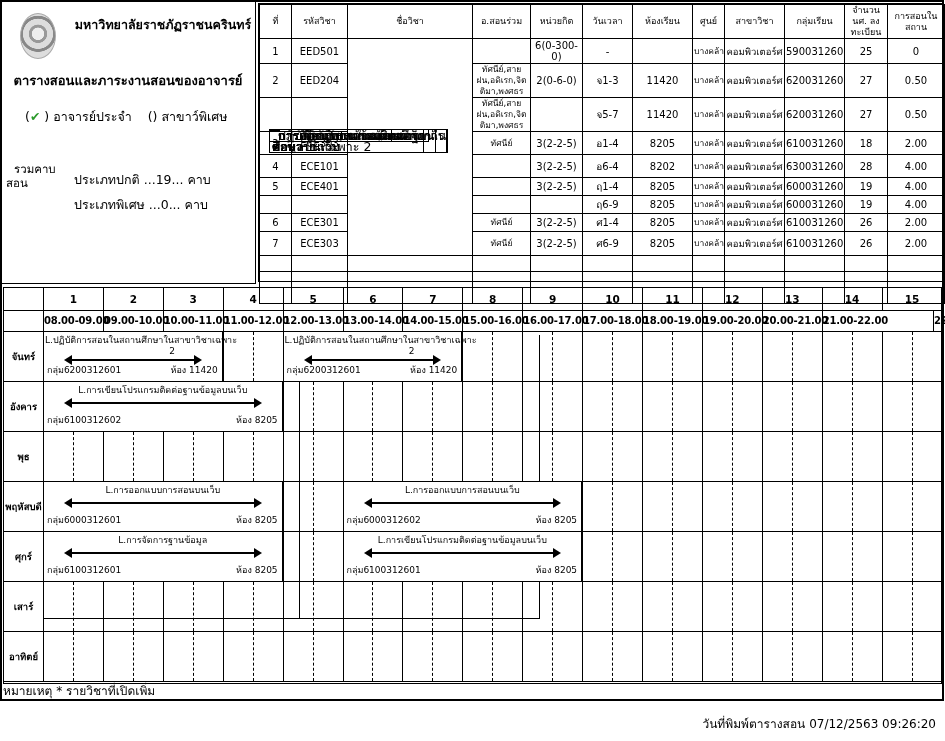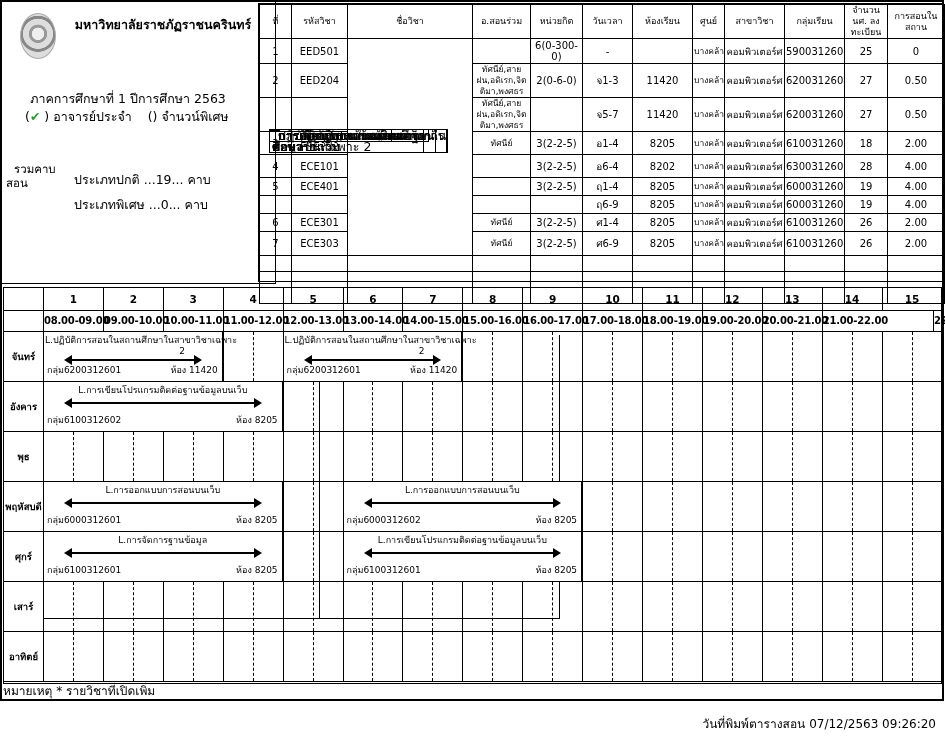--- a/index.html
+++ b/index.html
@@ -2,21 +2,21 @@
 <html><head>
 <meta charset="utf-8">
 <style>
   * { box-sizing: border-box; margin: 0; padding: 0; }
   html, body { width: 945px; height: 741px; background: #fff; overflow: hidden; }
   body { font-family: "DejaVu Sans", sans-serif; color: #000; position: relative; }
 
   .outer { position: absolute; left: 0; top: 0; width: 944px; height: 701px; border: 2px solid #000; }
 
   
-  .left { position: absolute; left: 0; top: 0; width: 276px; height: 284px; border-right: 1px solid #000; border-bottom: 1px solid #000; }
+  .left { position: absolute; left: 0; top: 0; width: 256px; height: 284px; border-right: 1px solid #000; border-bottom: 1px solid #000; }
   .logo { position: absolute; left: 20px; top: 13px; width: 36px; height: 46px; border-radius: 50%;
           background: radial-gradient(circle at 50% 45%, #eee 0 20%, #999 22% 30%, #ddd 32% 50%, #888 52% 60%, #ddd 62% 100%);
           border: 1px solid #aaa; }
   .uni { position: absolute; left: 74px; top: 16px; width: 178px; text-align: center; font-weight: bold; font-size: 12.5px; line-height: 17px; }
   .title { position: absolute; left: 0; top: 70px; width: 256px; text-align: center; font-weight: bold; font-size: 13px; }
   .term { position: absolute; left: 0; top: 89px; width: 256px; text-align: center; font-size: 12.5px; }
   .type { position: absolute; left: 25px; top: 107px; font-size: 12.5px; white-space: nowrap; }
   .type .chk { color: #2a9a2a; font-weight: bold; }
   .name { position: absolute; left: 10px; top: 125px; font-size: 12.5px; white-space: nowrap; }
   .total-label { position: absolute; left: 6px; top: 162px; width: 50px; font-size: 11.5px; line-height: 14px; }
@@ -64,25 +64,25 @@
 </head>
 <body>
 
 <div class="outer"></div>
 
 <div class="left">
   <div class="logo"></div>
   <div class="uni">
     <div>มหาวิทยาลัยราชภัฏราชนครินทร์</div>
   </div>
-  <div class="term">ภาคการศึกษาที่ 1 ปีการศึกษา 2563</div>
+  <div class="title">ตารางสอนและภาระงานสอนของอาจารย์</div>
   <div class="type">
     <span>(</span><span class="chk">✔</span>
     <span>) อาจารย์ประจำ</span>
-    &nbsp;&nbsp;&nbsp;<span>() จำนวน์พิเศษ</span>
+    &nbsp;&nbsp;&nbsp;<span>() สาขาว์พิเศษ</span>
   </div>
   <div class="total-label">
     <span>รวมคาบ</span>
     <span>สอน</span>
   </div>
   <div class="normal">ประเภทปกติ ...19... คาบ</div>
   <div class="special">ประเภทพิเศษ ...0... คาบ</div>
 </div>
 
 <div class="course-wrap">

